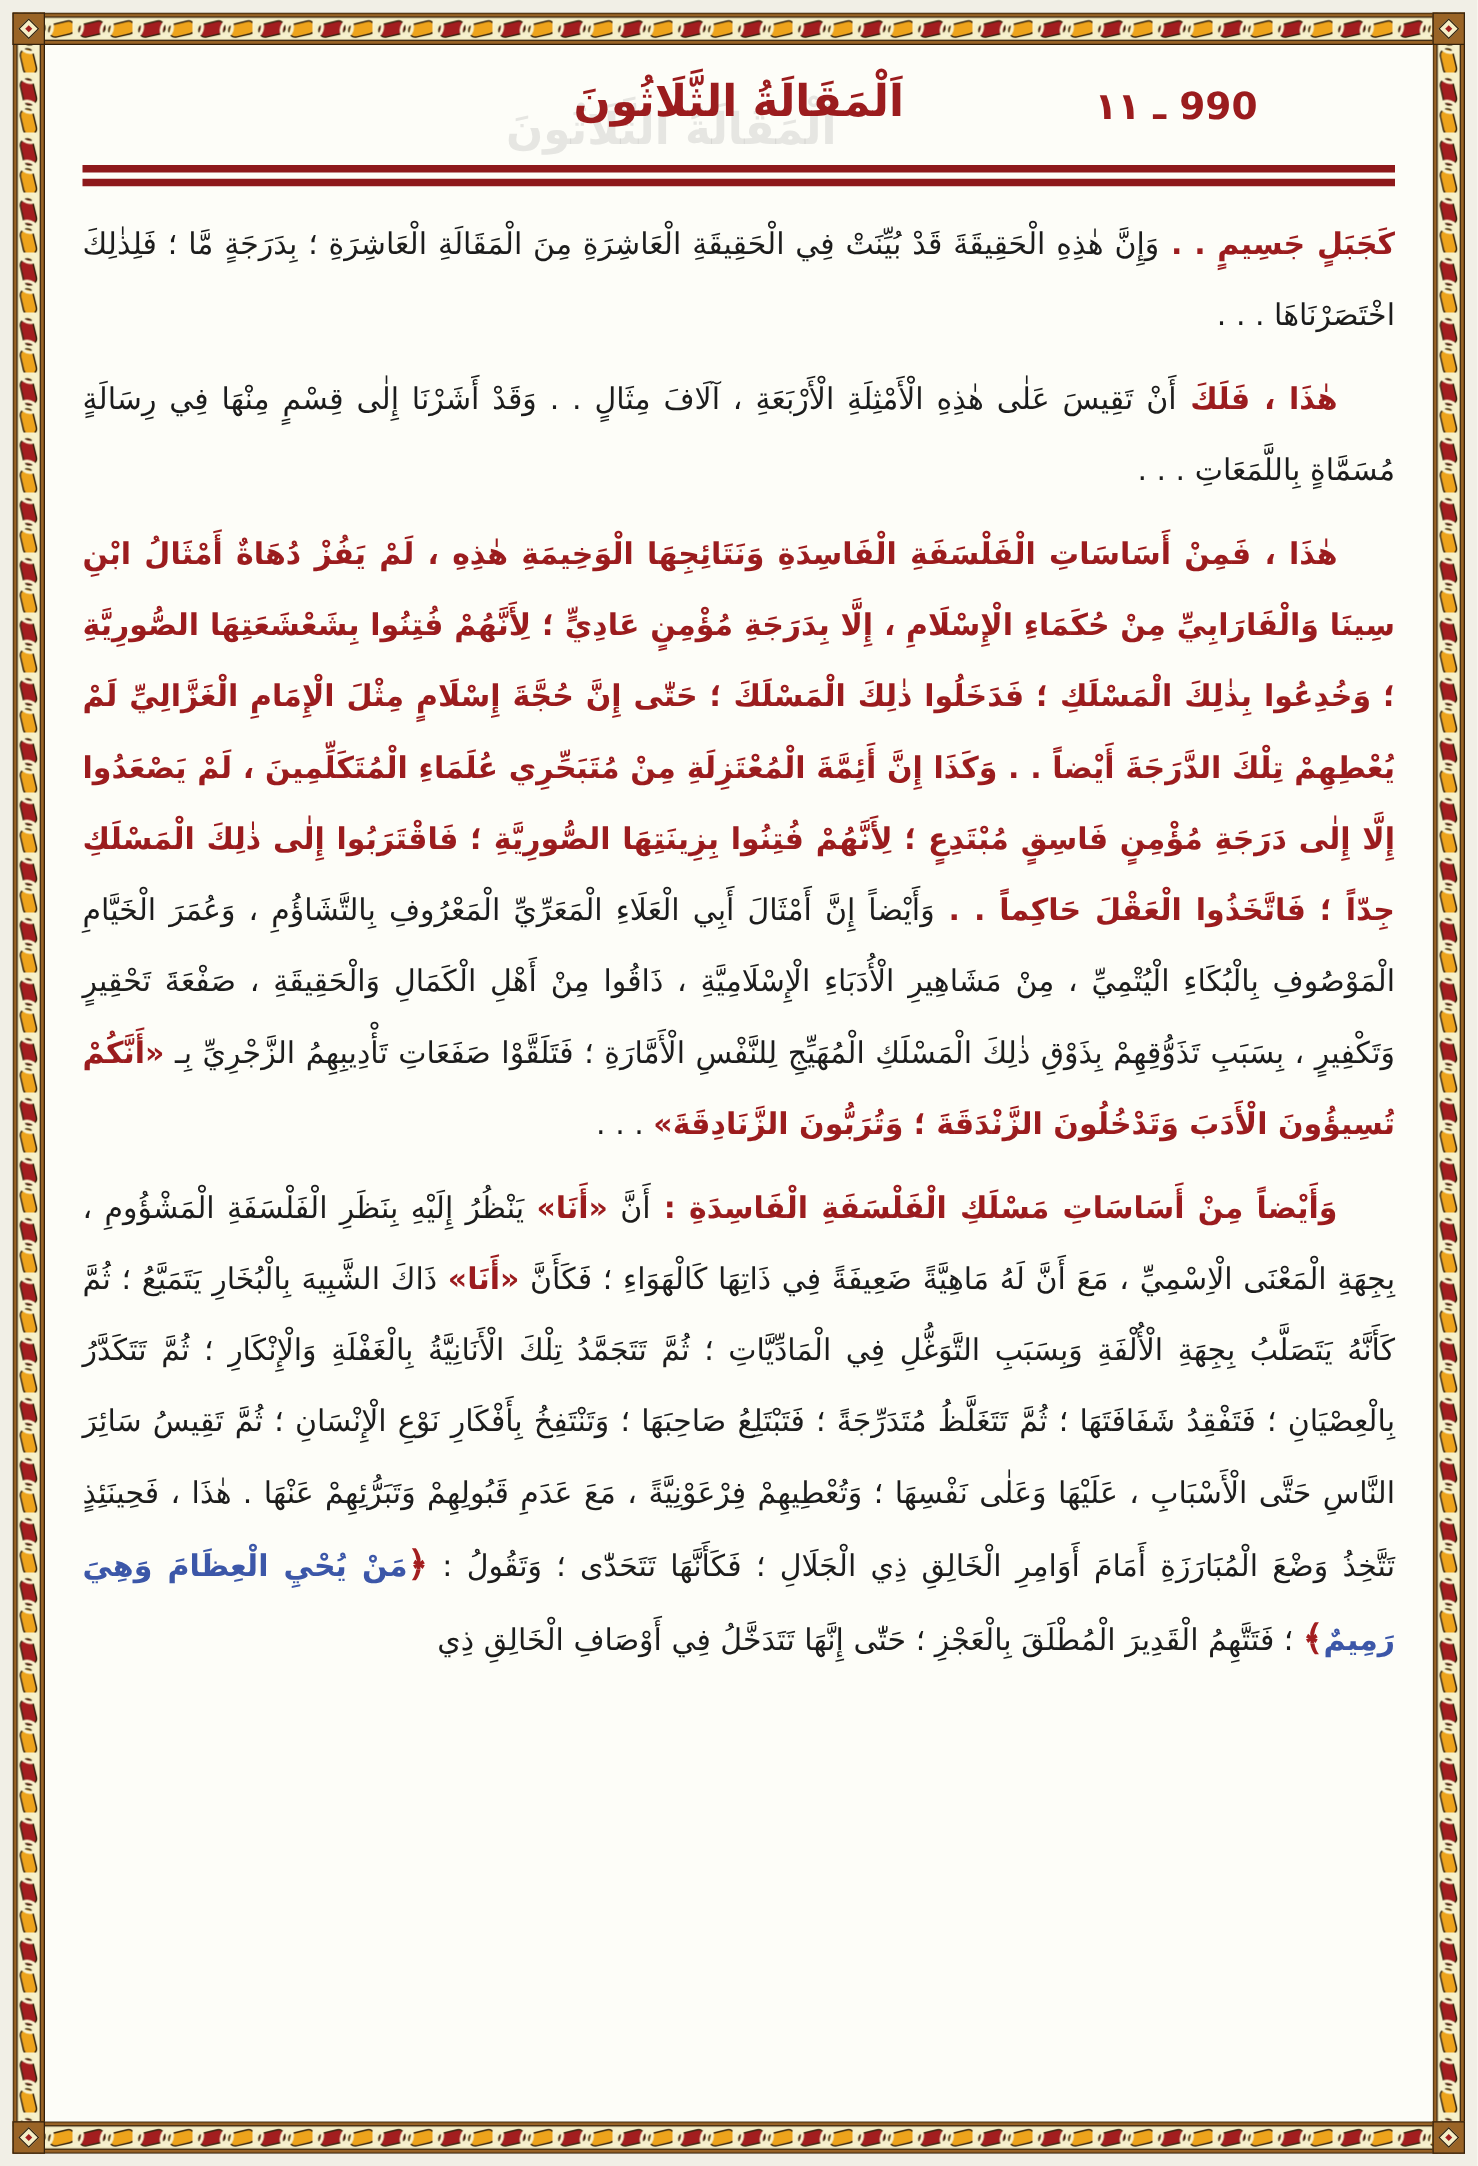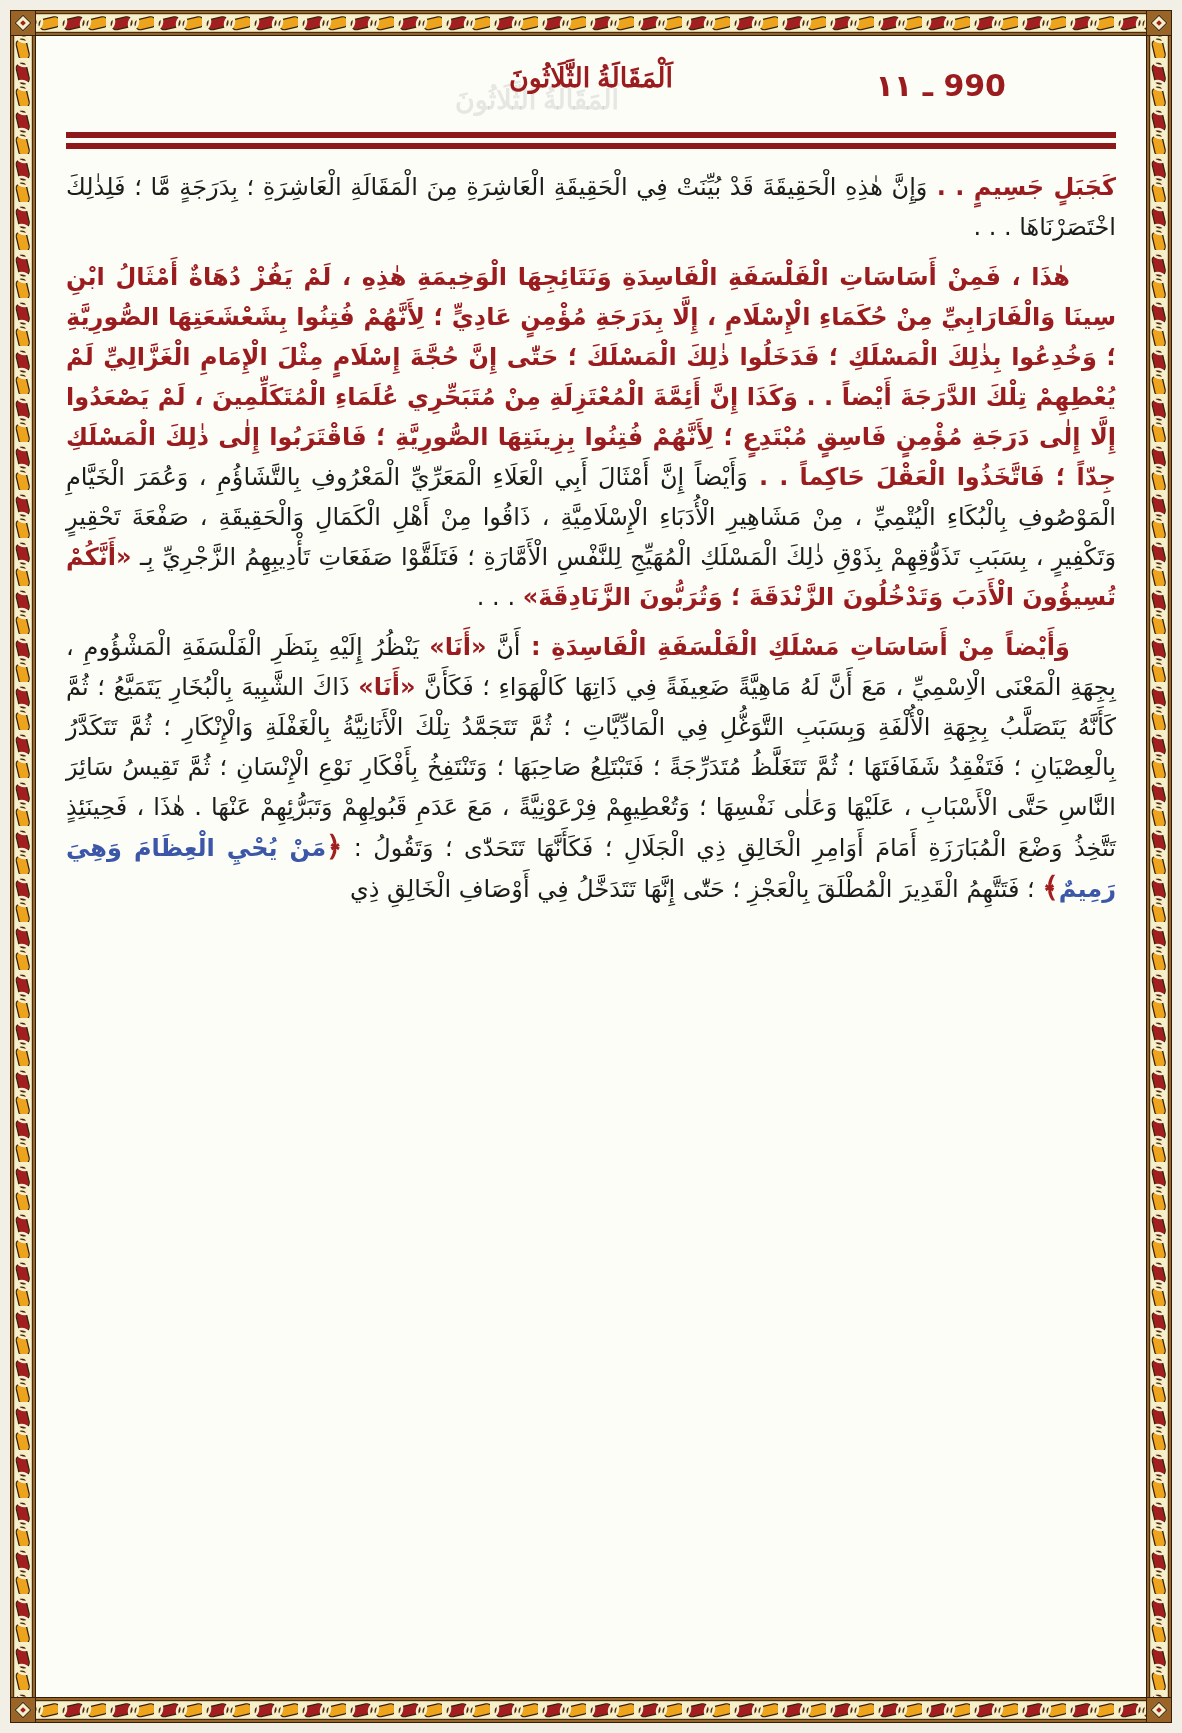--- a/index.html
+++ b/index.html
@@ -37,33 +37,32 @@
     padding:24px 30px 10px 30px;overflow:hidden;
   }
   .header{position:relative;height:66px;}
   .page-number{
     position:absolute;right:110px;top:8px;
     color:#9b1c1e;font-weight:bold;font-size:30px;letter-spacing:1px;
     white-space:nowrap;
   }
   .page-title{
     position:absolute;left:0;right:0;top:2px;text-align:center;
-    color:#9b1c1e;font-weight:bold;font-size:27px;
+    color:#9b1c1e;font-weight:bold;font-size:35px;
     text-shadow:-54px 22px 0 rgba(150,150,150,0.22);
     white-space:nowrap;
-    font-family:Liberation Serif, serif;
   }
   .header-divider{
     height:17px;box-sizing:border-box;margin-top:6px;
     border-top:6px solid #8e191b;border-bottom:6px solid #8e191b;
   }
   
   .body-text{
     direction:rtl;text-align:justify;
-    font-size:24px;line-height:40px;color:#1c1c1c;
+    font-size:24px;line-height:57px;color:#1c1c1c;
     margin-top:18px;
   }
   .para{margin:0 0 10px 0;}
   .para.indent{text-indent:46px;}
   .seg-red{color:#9b1c1e;font-weight:bold;}
   .seg-black{color:#1c1c1c;}
   .seg-blue{color:#3c57a8;font-weight:bold;}
   .seg-ornament{color:#a31e1f;font-weight:bold;font-size:28px;}
 </style>
 </head>
@@ -147,16 +146,17 @@
 <div class="corner c-br"></div>
 
 <div class="content">
   <div class="header">
     <div class="page-number">990 ـ ١١</div>
     <div class="page-title">اَلْمَقَالَةُ الثَّلَاثُونَ</div>
   </div>
   <div class="header-divider"></div>
   <div class="body-text">
       <p class="para"><span class="seg seg-red">كَجَبَلٍ جَسِيمٍ . . </span><span class="seg seg-black">وَإِنَّ هٰذِهِ الْحَقِيقَةَ قَدْ بُيِّنَتْ فِي الْحَقِيقَةِ الْعَاشِرَةِ مِنَ الْمَقَالَةِ الْعَاشِرَةِ ؛ بِدَرَجَةٍ مَّا ؛ فَلِذٰلِكَ اخْتَصَرْنَاهَا . . .</span></p>
+      <p class="para indent"><span class="seg seg-red">هٰذَا ، فَلَكَ </span><span class="seg seg-black">أَنْ تَقِيسَ عَلٰى هٰذِهِ الْأَمْثِلَةِ الْأَرْبَعَةِ ، آلَافَ مِثَالٍ . . وَقَدْ أَشَرْنَا إِلٰى قِسْمٍ مِنْهَا فِي رِسَالَةٍ مُسَمَّاةٍ بِاللَّمَعَاتِ . . .</span></p>
       <p class="para indent"><span class="seg seg-red">هٰذَا ، فَمِنْ أَسَاسَاتِ الْفَلْسَفَةِ الْفَاسِدَةِ وَنَتَائِجِهَا الْوَخِيمَةِ هٰذِهِ ، لَمْ يَفُزْ دُهَاةٌ أَمْثَالُ ابْنِ سِينَا وَالْفَارَابِيِّ مِنْ حُكَمَاءِ الْإِسْلَامِ ، إِلَّا بِدَرَجَةِ مُؤْمِنٍ عَادِيٍّ ؛ لِأَنَّهُمْ فُتِنُوا بِشَعْشَعَتِهَا الصُّورِيَّةِ ؛ وَخُدِعُوا بِذٰلِكَ الْمَسْلَكِ ؛ فَدَخَلُوا ذٰلِكَ الْمَسْلَكَ ؛ حَتّٰى إِنَّ حُجَّةَ إِسْلَامٍ مِثْلَ الْإِمَامِ الْغَزَّالِيِّ لَمْ يُعْطِهِمْ تِلْكَ الدَّرَجَةَ أَيْضاً . . وَكَذَا إِنَّ أَئِمَّةَ الْمُعْتَزِلَةِ مِنْ مُتَبَحِّرِي عُلَمَاءِ الْمُتَكَلِّمِينَ ، لَمْ يَصْعَدُوا إِلَّا إِلٰى دَرَجَةِ مُؤْمِنٍ فَاسِقٍ مُبْتَدِعٍ ؛ لِأَنَّهُمْ فُتِنُوا بِزِينَتِهَا الصُّورِيَّةِ ؛ فَاقْتَرَبُوا إِلٰى ذٰلِكَ الْمَسْلَكِ جِدّاً ؛ فَاتَّخَذُوا الْعَقْلَ حَاكِماً . . </span><span class="seg seg-black">وَأَيْضاً إِنَّ أَمْثَالَ أَبِي الْعَلَاءِ الْمَعَرِّيِّ الْمَعْرُوفِ بِالتَّشَاؤُمِ ، وَعُمَرَ الْخَيَّامِ الْمَوْصُوفِ بِالْبُكَاءِ الْيُتْمِيِّ ، مِنْ مَشَاهِيرِ الْأُدَبَاءِ الْإِسْلَامِيَّةِ ، ذَاقُوا مِنْ أَهْلِ الْكَمَالِ وَالْحَقِيقَةِ ، صَفْعَةَ تَحْقِيرٍ وَتَكْفِيرٍ ، بِسَبَبِ تَذَوُّقِهِمْ بِذَوْقِ ذٰلِكَ الْمَسْلَكِ الْمُهَيِّجِ لِلنَّفْسِ الْأَمَّارَةِ ؛ فَتَلَقَّوْا صَفَعَاتِ تَأْدِيبِهِمُ الزَّجْرِيِّ بِـ </span><span class="seg seg-red">«أَنَّكُمْ تُسِيؤُونَ الْأَدَبَ وَتَدْخُلُونَ الزَّنْدَقَةَ ؛ وَتُرَبُّونَ الزَّنَادِقَةَ»</span><span class="seg seg-black"> . . .</span></p>
       <p class="para indent"><span class="seg seg-red">وَأَيْضاً مِنْ أَسَاسَاتِ مَسْلَكِ الْفَلْسَفَةِ الْفَاسِدَةِ : </span><span class="seg seg-black">أَنَّ </span><span class="seg seg-red">«أَنَا»</span><span class="seg seg-black"> يَنْظُرُ إِلَيْهِ بِنَظَرِ الْفَلْسَفَةِ الْمَشْؤُومِ ، بِجِهَةِ الْمَعْنَى الْاِسْمِيِّ ، مَعَ أَنَّ لَهُ مَاهِيَّةً ضَعِيفَةً فِي ذَاتِهَا كَالْهَوَاءِ ؛ فَكَأَنَّ </span><span class="seg seg-red">«أَنَا»</span><span class="seg seg-black"> ذَاكَ الشَّبِيهَ بِالْبُخَارِ يَتَمَيَّعُ ؛ ثُمَّ كَأَنَّهُ يَتَصَلَّبُ بِجِهَةِ الْأُلْفَةِ وَبِسَبَبِ التَّوَغُّلِ فِي الْمَادِّيَّاتِ ؛ ثُمَّ تَتَجَمَّدُ تِلْكَ الْأَنَانِيَّةُ بِالْغَفْلَةِ وَالْإِنْكَارِ ؛ ثُمَّ تَتَكَدَّرُ بِالْعِصْيَانِ ؛ فَتَفْقِدُ شَفَافَتَهَا ؛ ثُمَّ تَتَغَلَّظُ مُتَدَرِّجَةً ؛ فَتَبْتَلِعُ صَاحِبَهَا ؛ وَتَنْتَفِخُ بِأَفْكَارِ نَوْعِ الْإِنْسَانِ ؛ ثُمَّ تَقِيسُ سَائِرَ النَّاسِ حَتَّى الْأَسْبَابِ ، عَلَيْهَا وَعَلٰى نَفْسِهَا ؛ وَتُعْطِيهِمْ فِرْعَوْنِيَّةً ، مَعَ عَدَمِ قَبُولِهِمْ وَتَبَرُّئِهِمْ عَنْهَا . هٰذَا ، فَحِينَئِذٍ تَتَّخِذُ وَضْعَ الْمُبَارَزَةِ أَمَامَ أَوَامِرِ الْخَالِقِ ذِي الْجَلَالِ ؛ فَكَأَنَّهَا تَتَحَدّٰى ؛ وَتَقُولُ : </span><span class="seg seg-ornament">﴿</span><span class="seg seg-blue">مَنْ يُحْيِ الْعِظَامَ وَهِيَ رَمِيمٌ</span><span class="seg seg-ornament">﴾</span><span class="seg seg-black"> ؛ فَتَتَّهِمُ الْقَدِيرَ الْمُطْلَقَ بِالْعَجْزِ ؛ حَتّٰى إِنَّهَا تَتَدَخَّلُ فِي أَوْصَافِ الْخَالِقِ ذِي</span></p>
     </div>
 </div>
 
 </body></html>

